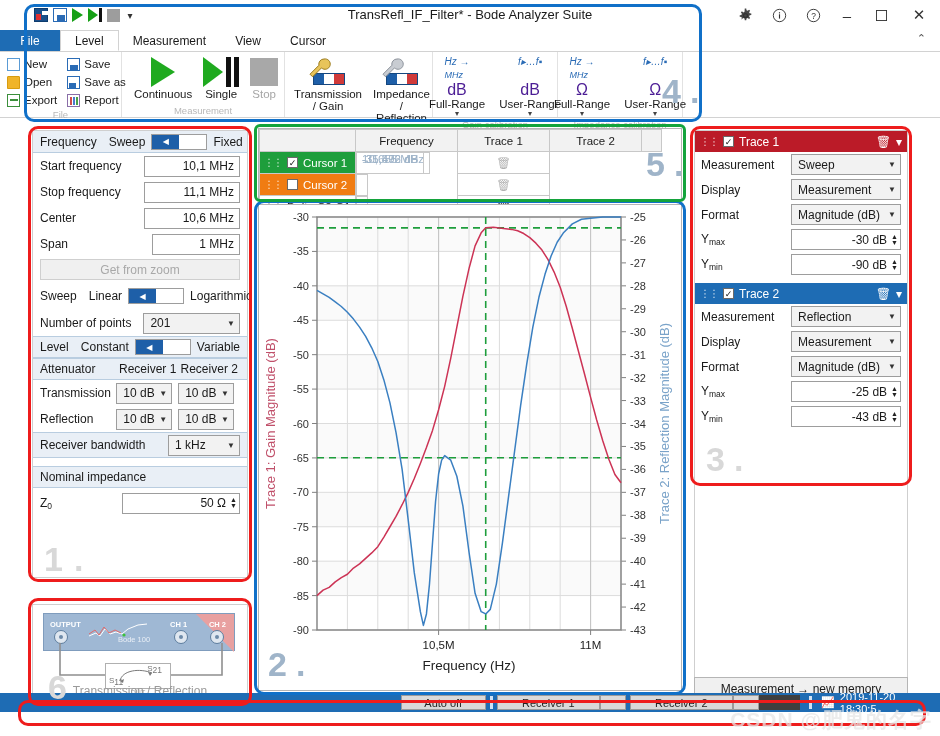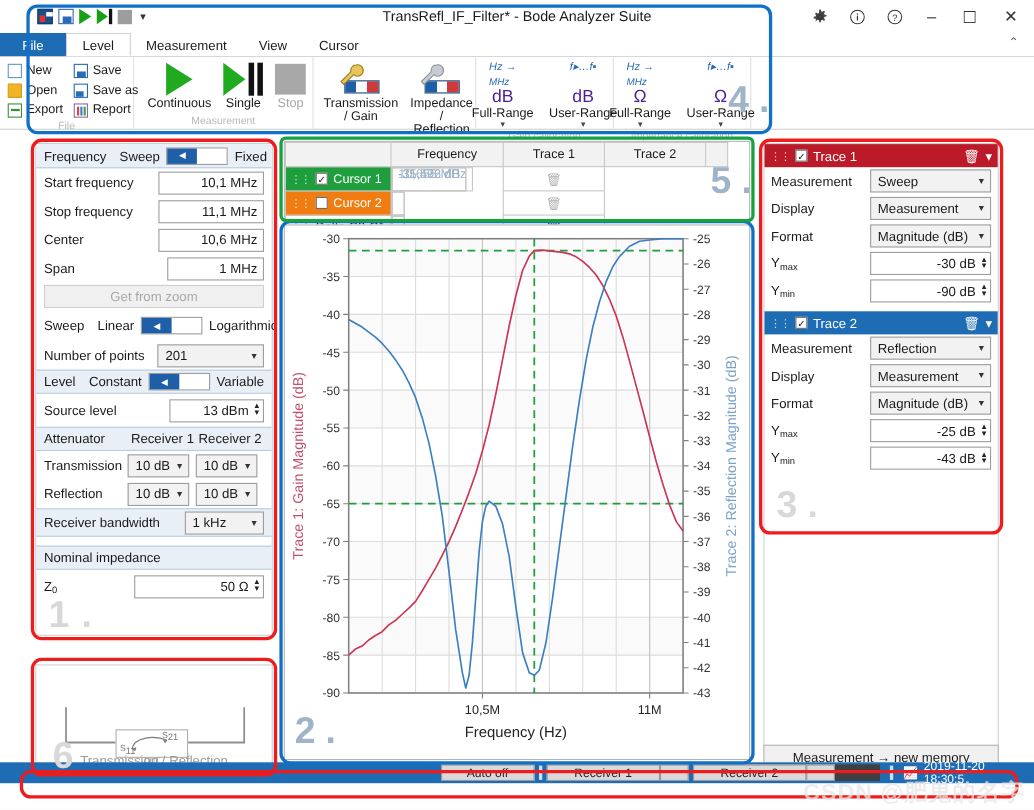--- a/index.html
+++ b/index.html
@@ -476,31 +476,20 @@
     <div class="sect-head" style="border-top:1px solid #b9cde0;">
       <span>Level</span>
       <span style="flex:1"></span>
       <span>Constant</span>
       <span class="toggle">
           <span class="knob">◀</span>
         </span>
       <span>Variable</span>
     </div>
 
-    <div class="row" style="height:30px;">
-      <span class="lbl">Source level</span>
-      <span class="grow"></span>
-      <span class="tbox spin" style="width:86px;">
-        <span>13 dBm</span>
-        <span class="spinner">
-            <span>▲</span>
-            <span>▼</span>
-          </span>
-      </span>
-    </div>
 
     <div class="hdr3">
       <span style="width:80px;">Attenuator</span>
       <span style="width:64px;text-align:center;">Receiver 1</span>
       <span style="width:64px;text-align:center;">Receiver 2</span>
     </div>
 
     <div class="att-row">
       <span class="nm">Transmission</span>
       <span class="combo">
@@ -546,20 +535,35 @@
         <span>50 Ω</span>
         <span class="spinner">
             <span>▲</span>
             <span>▼</span>
           </span>
       </span>
     </div>
   </div>
 
   <div class="diagram">
+    <div class="dev">
+      <span class="corner"></span>
+      <span class="t" style="left:6px; top:6px;">OUTPUT</span>
+      <span class="t" style="left:126px; top:6px;">CH 1</span>
+      <span class="t" style="right:8px; top:6px;">CH 2</span>
+      <span class="t" style="left:74px; top:21px; color:#e8eef6; font-weight:normal;">Bode 100</span>
+      <svg style="position:absolute;left:44px;top:9px;" width="60" height="16" viewBox="0 0 60 16">
+        <path d="M1 13 L8 10 L12 13 L17 6 L22 11 L28 9 L34 11 L40 6 L50 2 L59 1" fill="none" stroke="#fff" stroke-width="1"></path>
+        <path d="M1 11 L7 7 L11 12 L16 4 L21 10 L27 7 L33 10" fill="none" stroke="#e06a6a" stroke-width="1"></path>
+        <circle cx="36" cy="12" r="1.6" fill="#3ac23a"></circle>
+      </svg>
+      <span class="port" style="left:10px; top:16px;"></span>
+      <span class="port" style="left:130px; top:16px;"></span>
+      <span class="port" style="right:10px; top:16px;"></span>
+    </div>
     <svg style="position:absolute;left:0;top:0;" width="216" height="96">
       <path d="M27 38 L27 70 L82 70" fill="none" stroke="#8f8f8f" stroke-width="1.6"></path>
       <path d="M189 38 L189 70 L138 70" fill="none" stroke="#8f8f8f" stroke-width="1.6"></path>
     </svg>
     <div class="dut">
       <svg width="64" height="24" viewBox="0 0 64 24">
         <path d="M14 17 C16 6, 34 4, 46 9" fill="none" stroke="#7a7a7a" stroke-width="1"></path>
         <path d="M14 17 l4 -2 l-1 4 z" fill="#7a7a7a"></path>
         <path d="M46 9 l-4 -1 l2 4 z" fill="#7a7a7a"></path>
       </svg>

